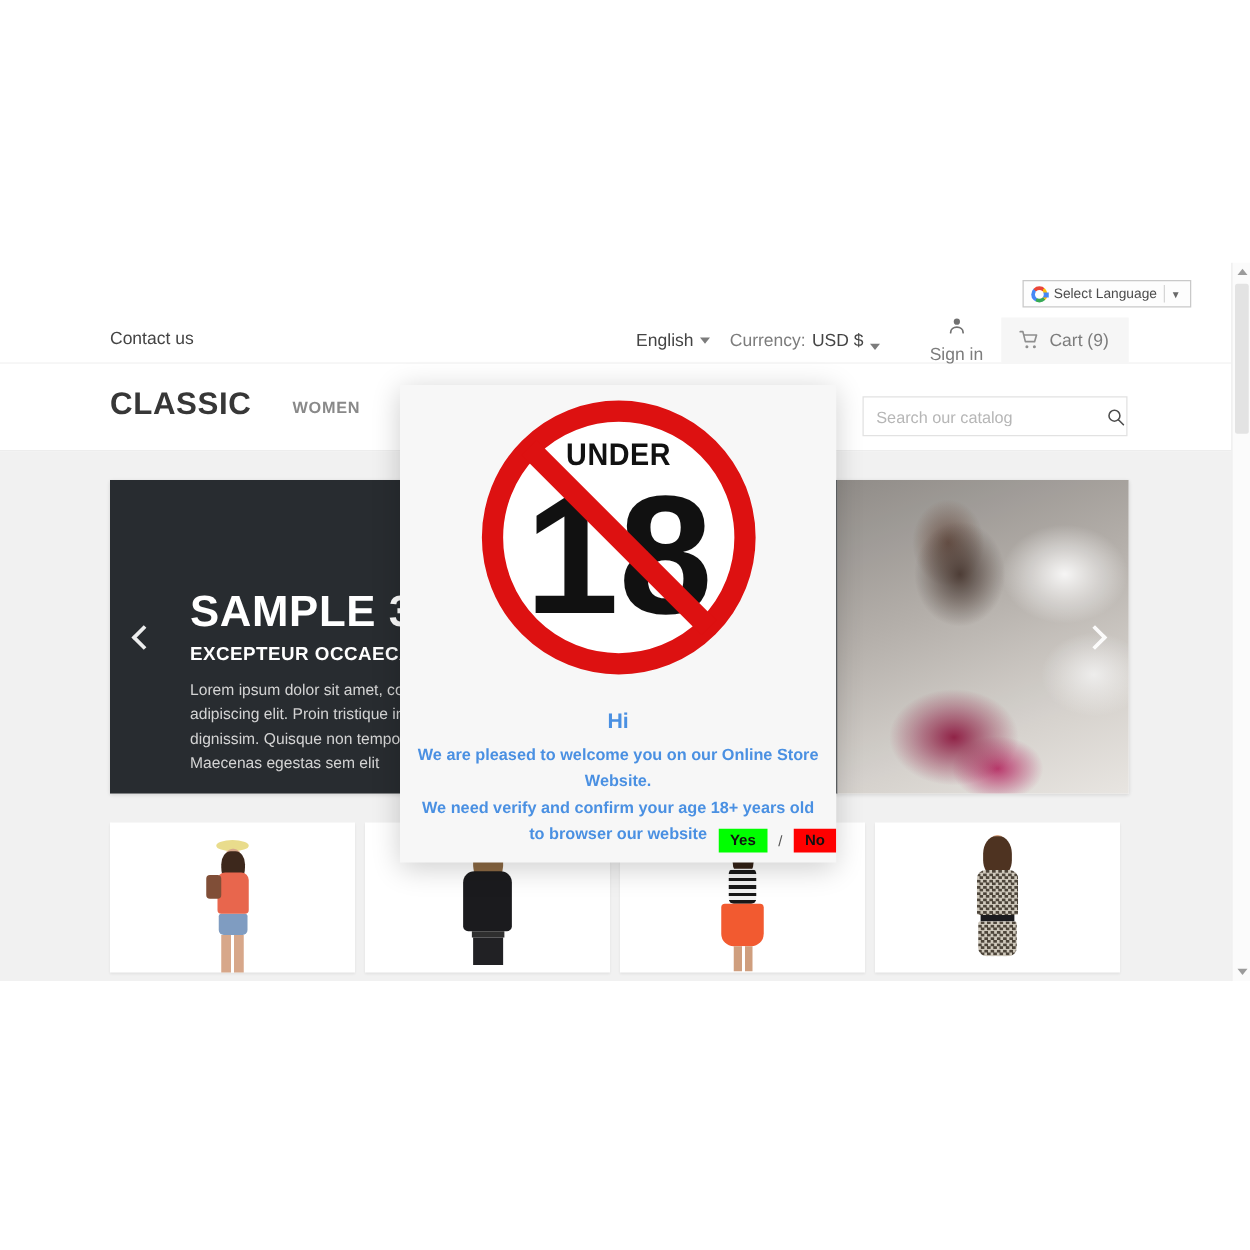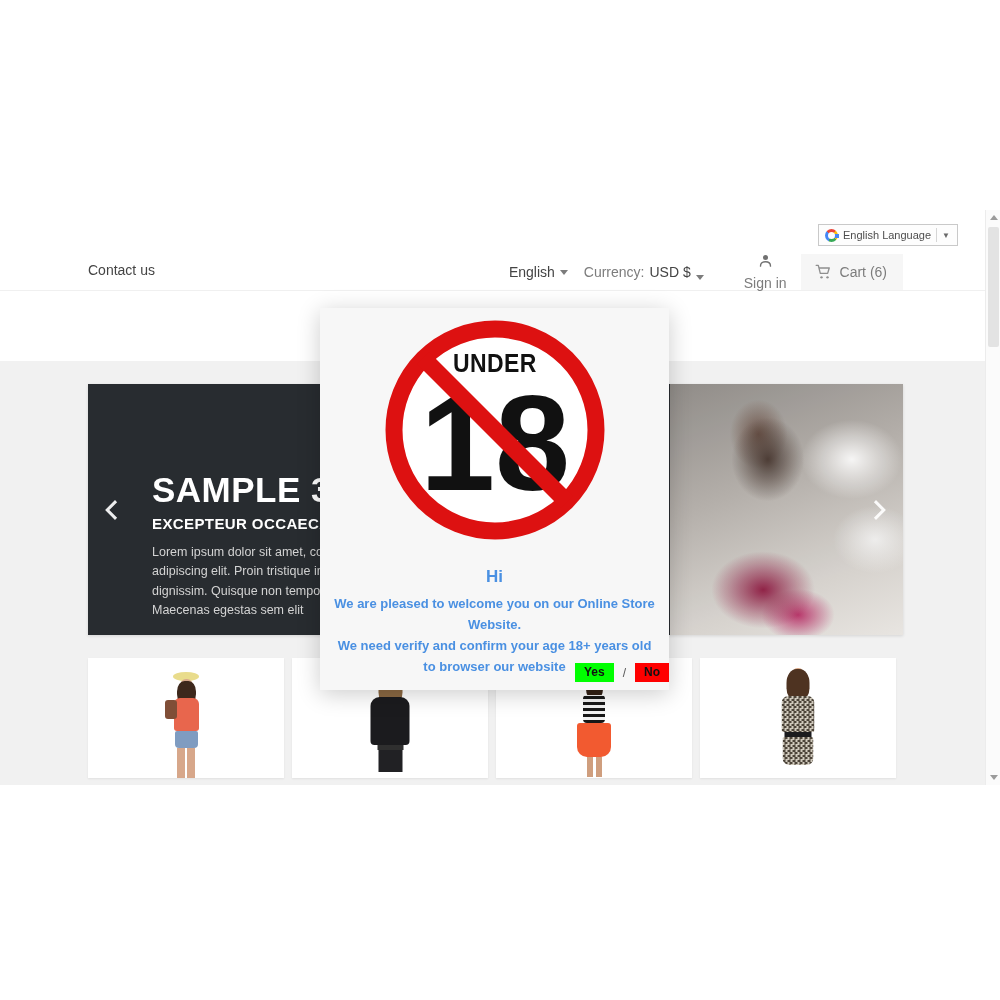--- a/index.html
+++ b/index.html
@@ -445,21 +445,21 @@
 <body>
 
 <div id="page">
 
   <div class="viewport">
 
     <div class="topbar">
 
       <div class="gtranslate">
         <span class="g-logo"></span>
-        <span class="gt-label">English Language</span>
+        <span class="gt-label">Select Language</span>
         <span class="gt-sep"></span>
         <span class="gt-caret">▼</span>
       </div>
 
       <div class="contact-us">Contact us</div>
 
       <div class="top-right">
 
         <div class="lang-select">
           <span>English</span>
@@ -479,26 +479,40 @@
           </svg>
           <span>Sign in</span>
         </div>
 
         <div class="cart-box">
           <svg class="ic" width="17" height="16" viewBox="0 0 24 24">
             <path d="M1 2h3.2l3 12h11l2.4-8H6.2" fill="none" stroke="#8d8d8d" stroke-width="2" stroke-linecap="round" stroke-linejoin="round"></path>
             <circle cx="9" cy="20" r="1.8" fill="#8d8d8d"></circle>
             <circle cx="18" cy="20" r="1.8" fill="#8d8d8d"></circle>
           </svg>
-          <span>Cart (6)</span>
+          <span>Cart (9)</span>
         </div>
 
       </div>
     </div>
 
+    <div class="header">
+      <div class="logo">CLASSIC</div>
+      <div class="nav">WOMEN</div>
+
+      <div class="search-wrap">
+        <input type="text" placeholder="Search our catalog" style="">
+        <button class="search-btn">
+          <svg width="15" height="15" viewBox="0 0 24 24">
+            <circle cx="10.5" cy="10.5" r="7" fill="none" stroke="#4a4a4a" stroke-width="2"></circle>
+            <line x1="15.6" y1="15.6" x2="22" y2="22" stroke="#4a4a4a" stroke-width="2" stroke-linecap="round"></line>
+          </svg>
+        </button>
+      </div>
+    </div>
 
     <div class="pagebody">
 
       <div class="carousel">
         <div class="slide-dark"></div>
         <div class="slide-photo"></div>
 
         <div class="slide-text">
           <div class="slide-title">SAMPLE 3</div>
           <div class="slide-sub">EXCEPTEUR OCCAECAT</div>

